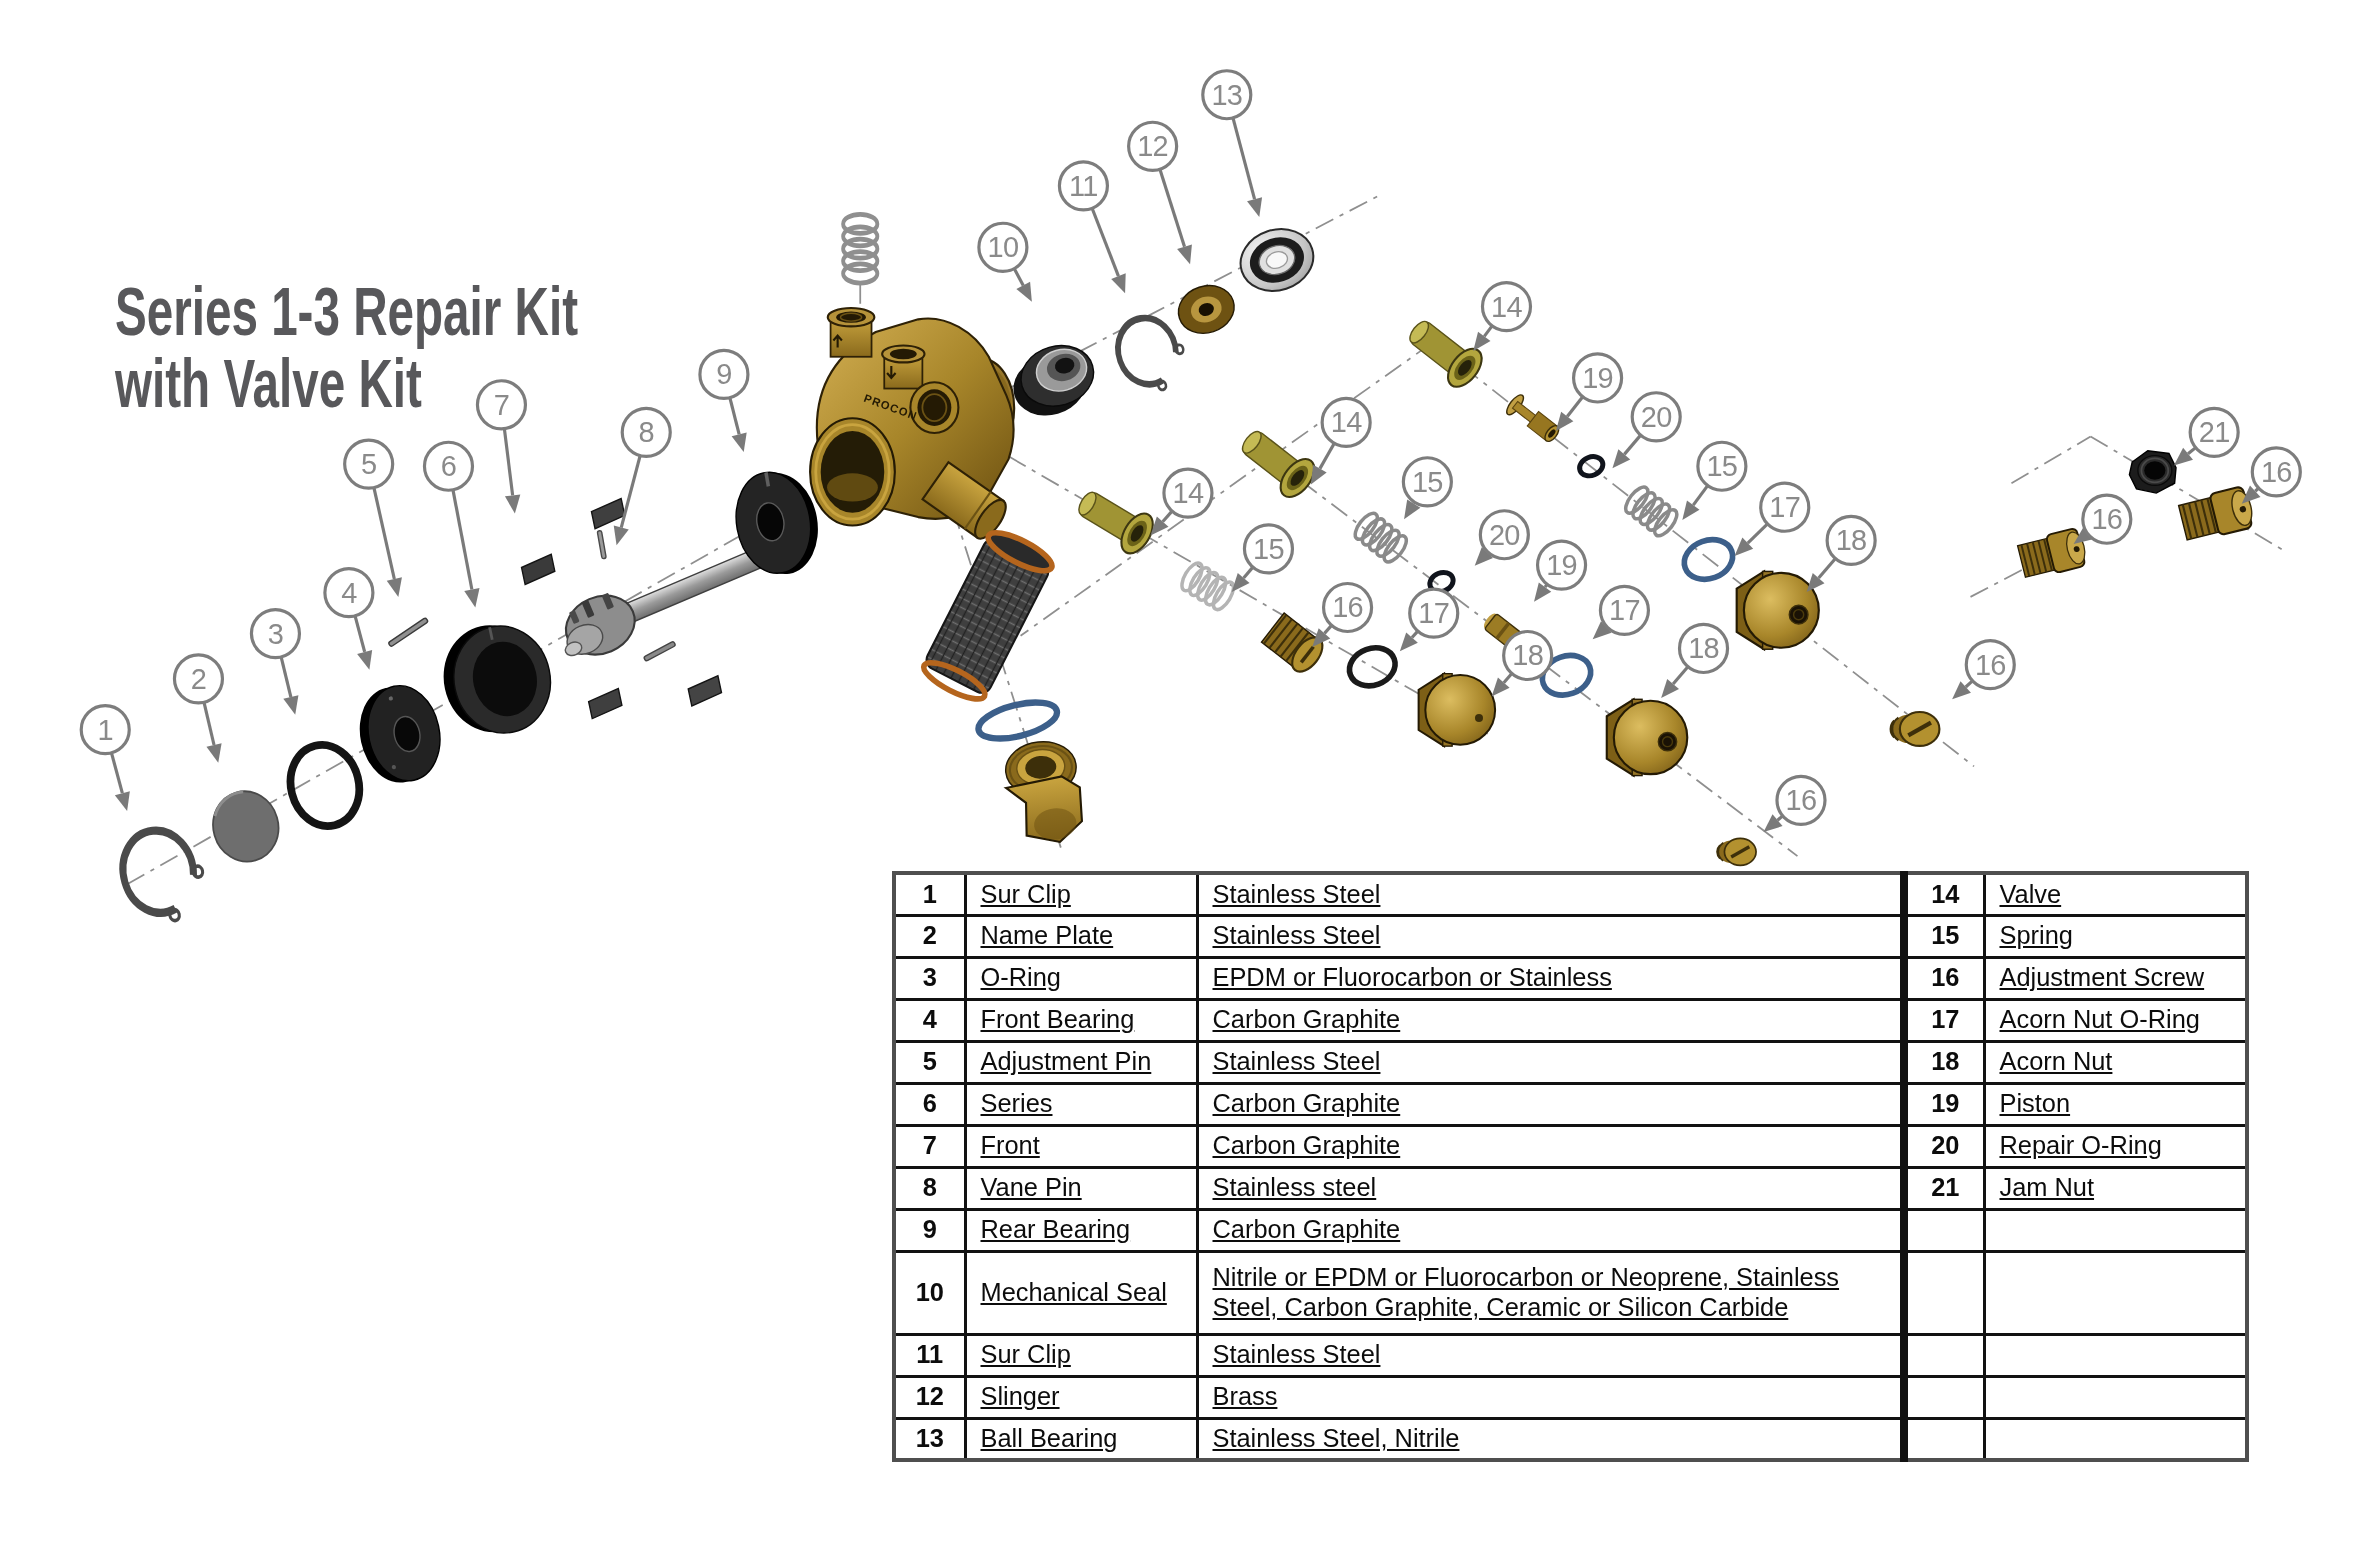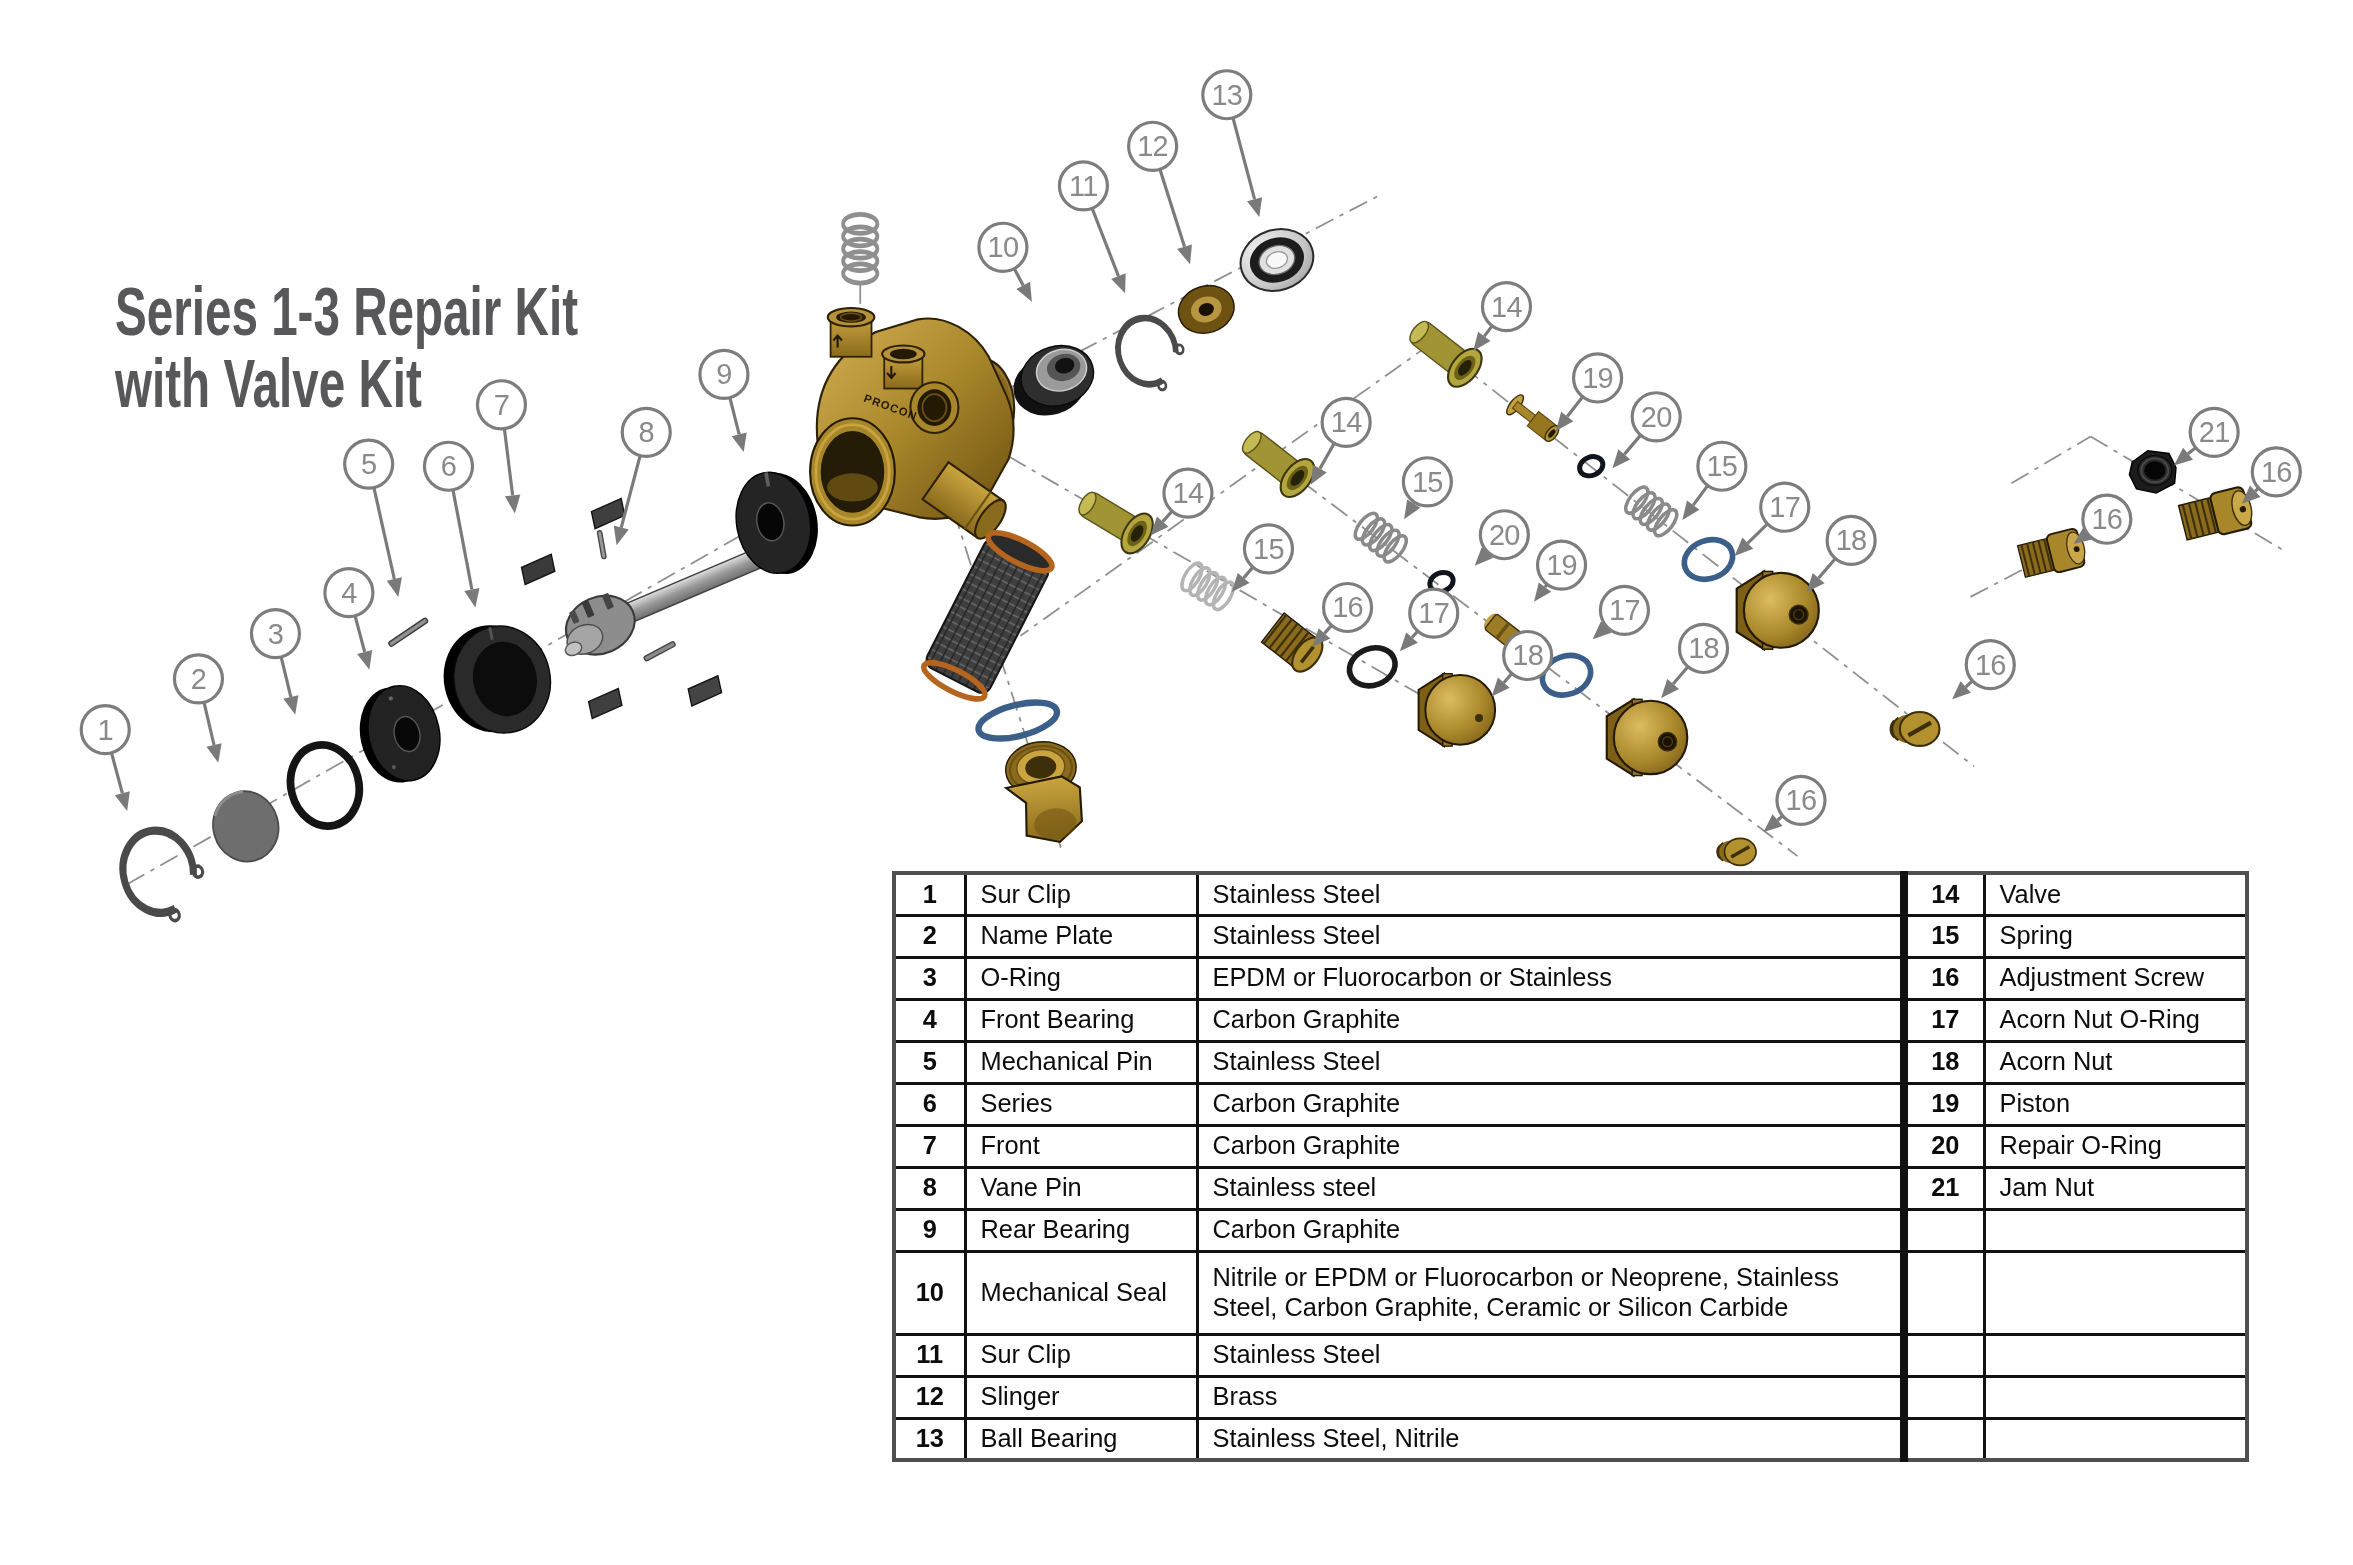--- a/index.html
+++ b/index.html
@@ -12,21 +12,21 @@
   .co-circle{fill:#ffffff;stroke:#7d7d7d;stroke-width:4.5;}
   .co-num{fill:#8a8a8a;font-size:41px;letter-spacing:-1px;text-anchor:middle;
           font-family:"Liberation Sans",sans-serif;}
   .title{position:absolute;left:115px;top:275px;font-size:68px;font-weight:bold;
          color:#58585b;line-height:72px;transform:scaleX(0.70);transform-origin:left top;
          white-space:nowrap;}
   #parts-table{position:absolute;left:892px;top:871px;width:1352px;border-collapse:collapse;
           table-layout:fixed;border:4.2px solid #4f4f4f;font-size:25.4px;color:#0c0c0c;}
   #parts-table td{border:3.5px solid #111;overflow:hidden;vertical-align:middle;line-height:1.15;}
   #parts-table td.num{font-weight:bold;text-align:center;}
-  #parts-table td.name,#parts-table td.mat{padding-left:14px;padding-right:5.6px;}
+  #parts-table td.name,#parts-table td.mat{padding-left:14px;padding-right:5.6px;text-decoration:underline;}
   #parts-table td.numR{border-left:8.5px solid #111;}
   .procon-label{font-size:16px;font-weight:bold;fill:#241a04;letter-spacing:1.5px;
           font-family:"Liberation Sans",sans-serif;}
 </style>
 </head>
 <body>
 
 <div class="page">
 
 <svg width="2354" height="1566" viewBox="0 0 3333 2217">
@@ -567,21 +567,21 @@
         </tr>
         <tr style="height: 42px;">
           <td class="num">4</td>
           <td class="name">Front Bearing</td>
           <td class="mat">Carbon Graphite</td>
           <td class="num numR">17</td>
           <td class="name">Acorn Nut O-Ring</td>
         </tr>
         <tr style="height: 42px;">
           <td class="num">5</td>
-          <td class="name">Mechanical Pin</td>
+          <td class="name">Adjustment Pin</td>
           <td class="mat">Stainless Steel</td>
           <td class="num numR">18</td>
           <td class="name">Acorn Nut</td>
         </tr>
         <tr style="height: 42px;">
           <td class="num">6</td>
           <td class="name">Series</td>
           <td class="mat">Carbon Graphite</td>
           <td class="num numR">19</td>
           <td class="name">Piston</td>

